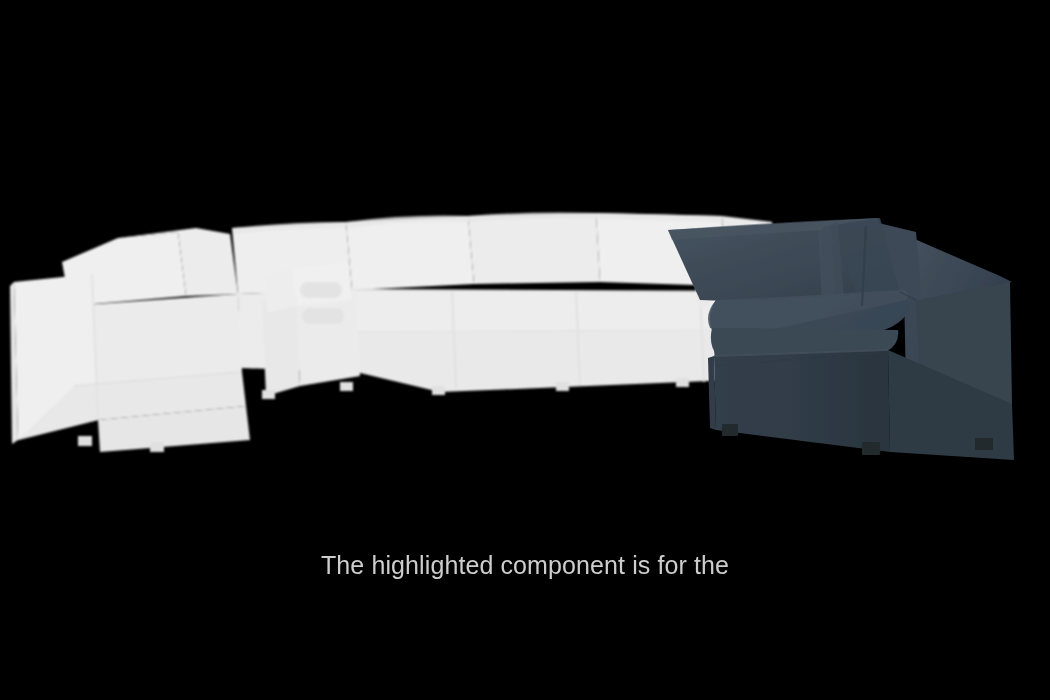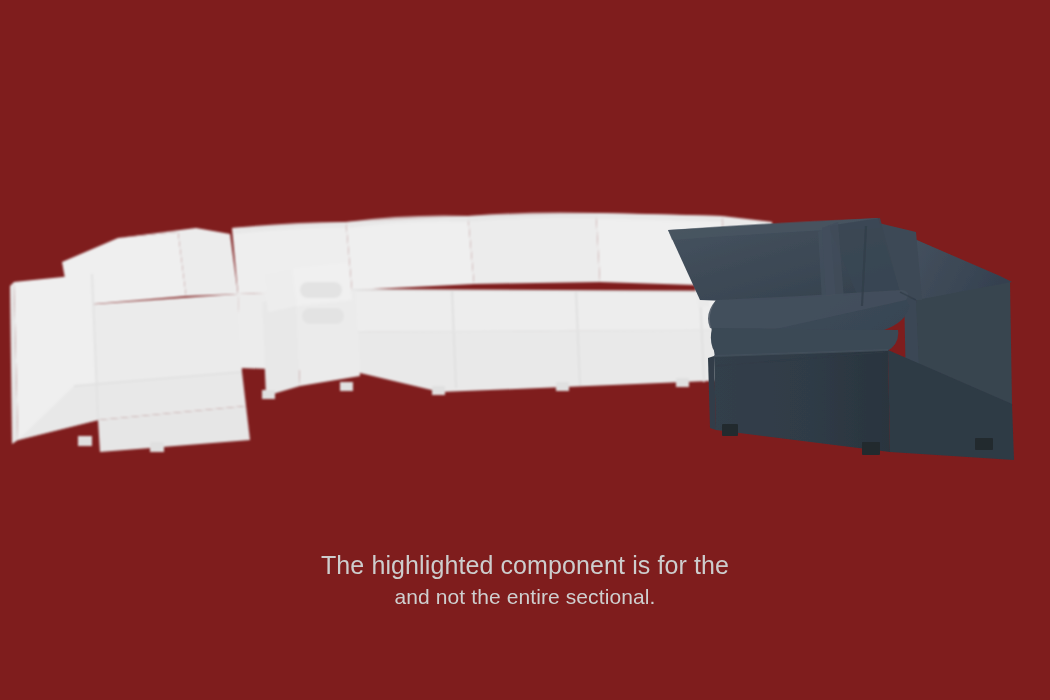--- a/index.html
+++ b/index.html
@@ -1,21 +1,21 @@
 <!DOCTYPE html>
 <html><head>
 <meta charset="utf-8">
 <style>
   html,body{margin:0;padding:0;background:#fff;}
   body{
     width:1050px;height:700px;overflow:hidden;position:relative;
     font-family:"Liberation Sans","DejaVu Sans",sans-serif;
     -webkit-font-smoothing:antialiased;
   }
-  #stage{position:absolute;inset:0;background:#7f1d1d;}
+  #stage{position:absolute;inset:0;background:#000000;}
 
   
   #product-illustration{position:absolute;left:0;top:0;width:1050px;height:520px;}
   #product-illustration svg{display:block;width:1050px;height:520px;}
 
   
   #caption-block{
     position:absolute;left:0;top:548px;width:1050px;
     text-align:center;
   }
@@ -182,16 +182,15 @@
 
         <path d="M862,306 L866,226" stroke="#323e4a" stroke-width="2.2" fill="none" opacity=".75"></path>
         <path d="M900,292 L916,300" stroke="#2f3b47" stroke-width="1.6" fill="none" opacity=".6"></path>
         <path d="M716,366 L886,352" stroke="#2f3a45" stroke-width="1.6" fill="none" opacity=".5"></path>
       </g>
     </svg>
   </div>
 
   <div id="caption-block">
     <div class="cap-line1">The highlighted component is for the</div>
-    <div class="cap-line3">and not the entire sectional.</div>
   </div>
 
 </div>
 
 </body></html>

